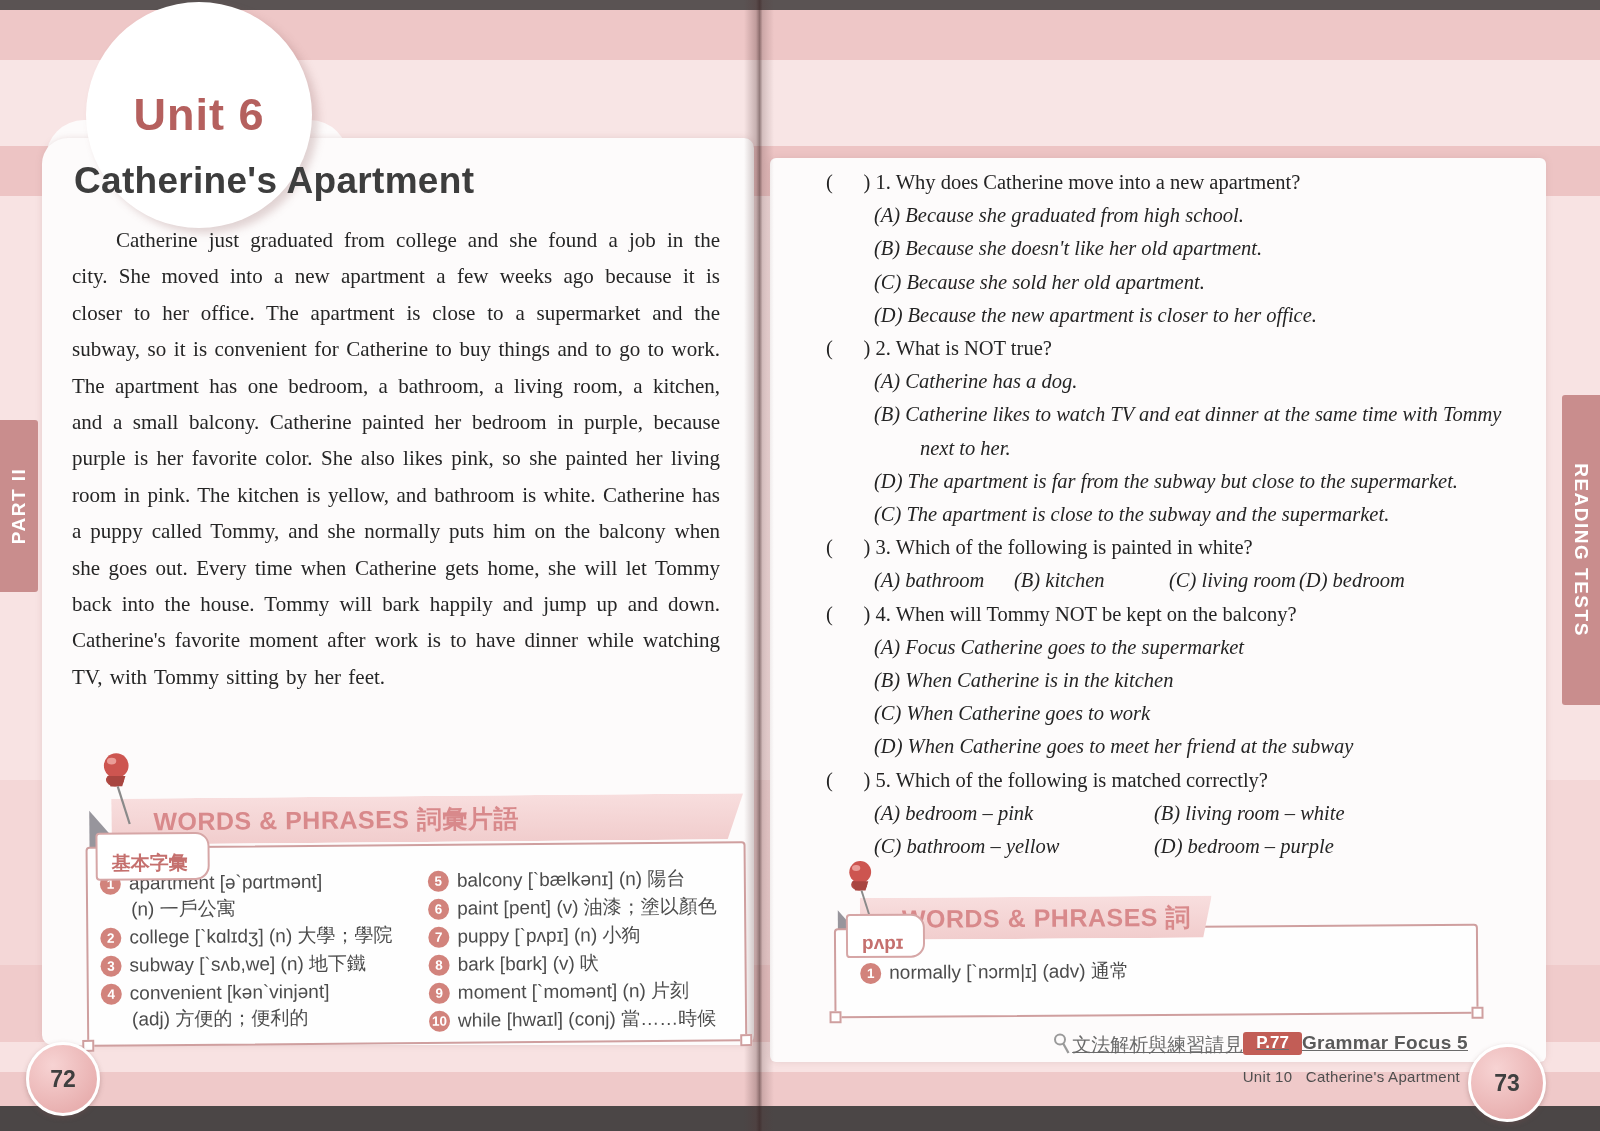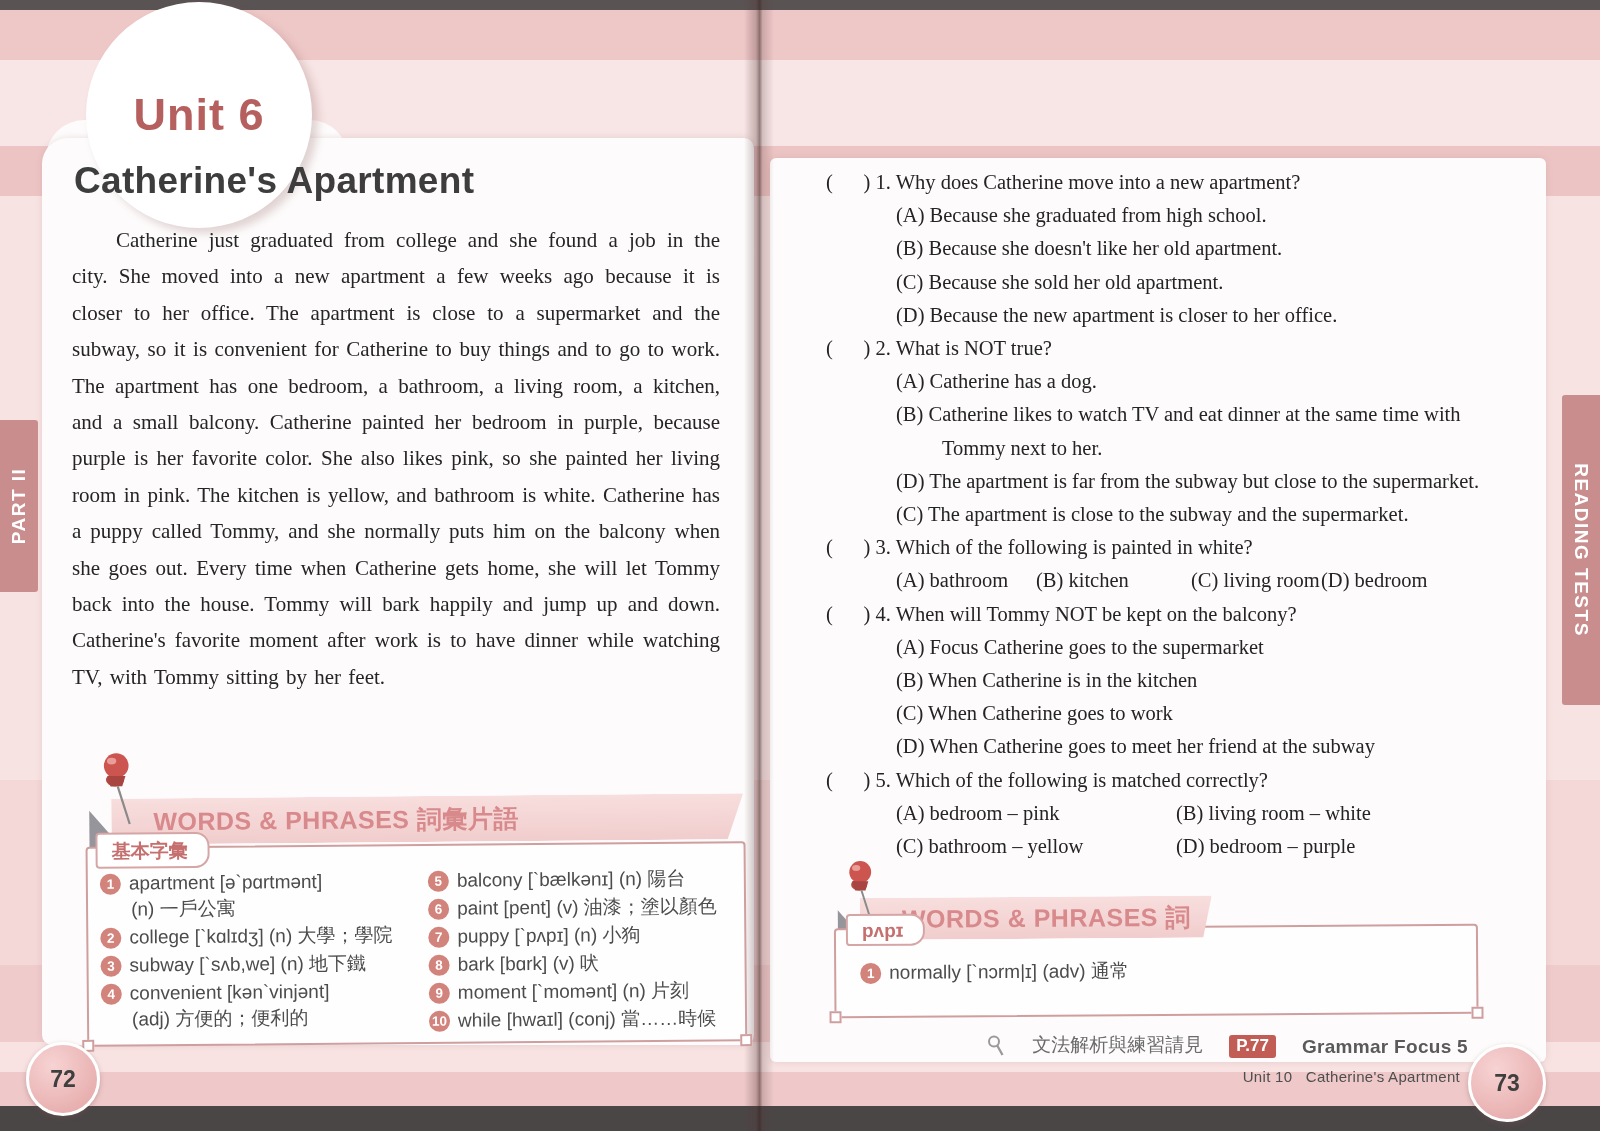--- a/index.html
+++ b/index.html
@@ -59,49 +59,49 @@
   .pin-l{left:8px;top:-4px;}
   .pin-r{left:10px;top:-8px;}
 
   .vbox{position:absolute;background:#fefefe;border:2px solid #cf9f9f;border-radius:4px;z-index:1;}
   .vbox-l{left:0;top:94px;width:656px;height:196px;}
   .vbox-r{left:4px;top:64px;width:640px;height:86px;}
   .corner{position:absolute;width:8px;height:8px;border:2px solid #cf9f9f;background:#fff;}
   .c-bl{left:-7px;bottom:-7px;}
   .c-br{right:-7px;bottom:-7px;}
   .pill{position:absolute;background:#ffffff;border:2px solid #d6a6a6;border-radius:4px 14px 14px 4px;
-    color:#c5706e;font-weight:bold;font-size:19px;padding:4px 20px 2px 14px;z-index:4;}
+    color:#c5706e;font-weight:bold;font-size:19px;padding:16px 20px 2px 14px;z-index:4;}
   .pill-l{left:10px;top:80px;}
   .pill-r{left:16px;top:50px;}
 
   .vgrid{position:absolute;left:14px;top:118px;width:632px;display:grid;grid-template-columns:322px 1fr;column-gap:6px;z-index:2;}
   .ventry{display:flex;margin-bottom:2px;}
   .vnum{flex:none;width:21px;height:21px;border-radius:50%;background:#d2837c;color:#fff;
     font-size:13.5px;font-weight:bold;display:flex;align-items:center;justify-content:center;margin:3px 8px 0 0;}
   .vtext{font-size:19px;line-height:26px;color:#4c4c4c;}
   .vline2{display:block;padding-left:2px;}
   .vlist-r{position:absolute;left:30px;top:96px;z-index:2;}
 
   
   .questions{position:absolute;left:826px;top:166px;width:692px;
     font-family:"Liberation Serif",serif;font-size:20.5px;color:#242424;}
   .qhead{line-height:33.2px;}
-  .opts{margin-left:70px;}
+  .opts{margin-left:48px;font-style:italic;}
   .option{line-height:33.2px;padding-left:46px;text-indent:-46px;}
   .opts.inline{display:flex;}
   .opts.inline .option{padding-left:0;text-indent:0;}
   .opts.inline .option:nth-child(1){width:140px;}
   .opts.inline .option:nth-child(2){width:155px;}
   .opts.inline .option:nth-child(3){width:130px;}
   .opts.grid2{display:grid;grid-template-columns:280px auto;}
   .opts.grid2 .option{padding-left:0;text-indent:0;}
 
-  .grammar{position:absolute;top:1032px;right:132px;display:flex;align-items:flex-end;gap:26px;
-    font-size:19px;color:#6b6b6b;}
-  .gbadge{background:#c25d56;color:#fff;font-weight:bold;font-size:17px;padding:1px 7px 2px;border-radius:3px;}
+  .grammar{position:absolute;top:1032px;right:132px;display:flex;align-items:flex-start;gap:0;
+    font-size:19px;color:#6b6b6b;text-decoration:underline;}
+  .gbadge{background:#c25d56;color:#fff;font-weight:bold;font-size:17px;padding:1px 13px 2px;border-radius:3px;}
   .gen{color:#5a5a5a;font-weight:bold;letter-spacing:.3px;}
 
   .footer-caption{position:absolute;top:1068px;right:140px;font-size:15px;color:#4e4e4e;letter-spacing:.3px;}
   .pagenum{position:absolute;border-radius:50%;border:3px solid #ffffff;
     background:radial-gradient(circle at 35% 30%,#f7d3d3,#e8afaf 75%);
     display:flex;align-items:center;justify-content:center;
     font-size:23px;font-weight:bold;color:#3f3f3f;box-shadow:0 2px 5px rgba(120,80,80,.35);}
   .pn-left{left:26px;top:1042px;width:68px;height:68px;}
   .pn-right{left:1468px;top:1044px;width:72px;height:72px;}
 </style>

